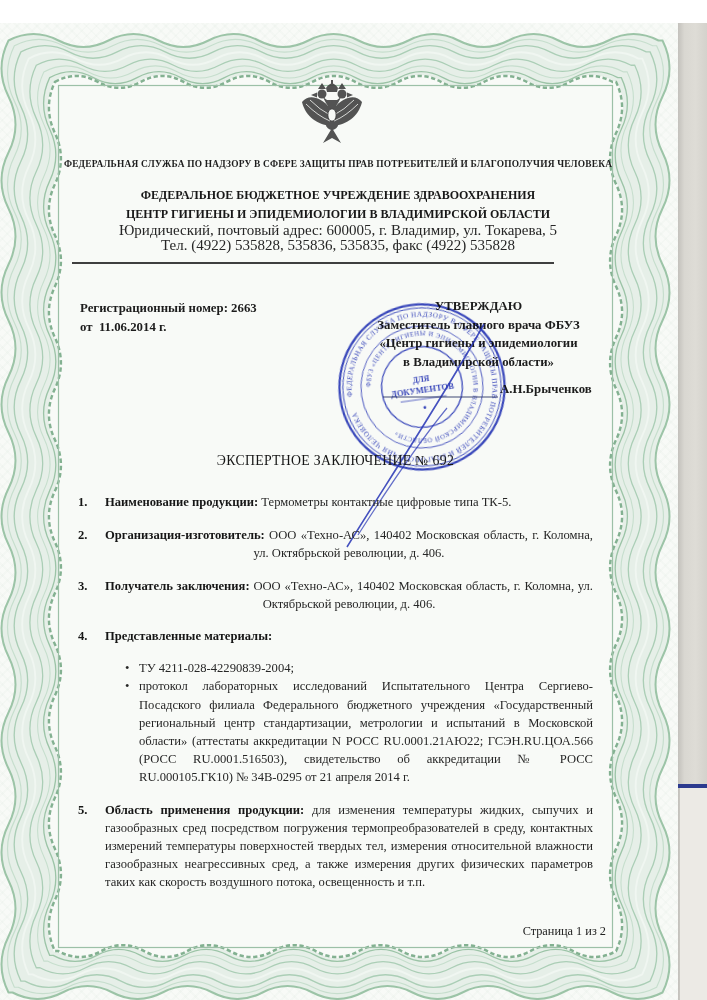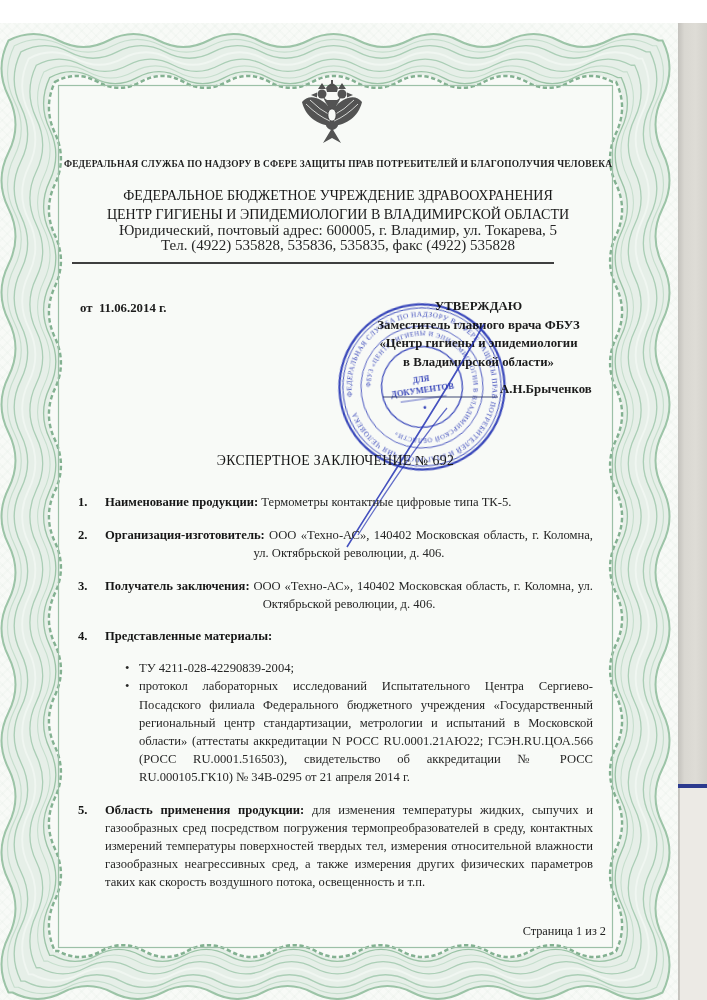--- a/index.html
+++ b/index.html
@@ -30,21 +30,21 @@
     position:absolute;left:0;top:0;width:678px;height:987px;
     background:
       repeating-linear-gradient(45deg, rgba(150,185,160,0.045) 0 2px, rgba(0,0,0,0) 2px 7px),
       repeating-linear-gradient(-45deg, rgba(150,185,160,0.045) 0 2px, rgba(0,0,0,0) 2px 7px),
       #f8faf7;
   }
   .border-svg{position:absolute;left:0;top:0;}
   .abs{position:absolute;}
   .center{text-align:center;}
   .agency{left:40px;top:136px;width:596px;font-size:9.4px;font-weight:bold;letter-spacing:.2px;color:#1d1d1d;}
-  .orgname{left:50px;top:163px;width:576px;font-size:14px;font-weight:normal;line-height:19px;color:#181818;}
+  .orgname{left:50px;top:163px;width:576px;font-size:12px;font-weight:bold;line-height:19px;color:#181818;}
   .addr{left:50px;top:200px;width:576px;font-size:15px;line-height:14.5px;}
   .rule{left:72px;top:239px;width:482px;height:2px;background:#3f3f3f;}
   .regblock{left:80px;top:276px;font-size:12.8px;font-weight:bold;line-height:19px;color:#1c1c1c;}
   .pre{white-space:pre;}
   .approval{left:330px;top:274px;width:297px;font-size:12.8px;font-weight:bold;line-height:18.6px;color:#1c1c1c;text-align:center;}
   .signer{left:500px;top:359px;width:120px;font-size:12.8px;font-weight:bold;color:#1c1c1c;}
   .stamp{
     left:336px;top:278px;width:172px;height:172px;
     mix-blend-mode:multiply;opacity:.95;filter:blur(.3px);
     transform:rotate(-8deg);
@@ -130,20 +130,21 @@
       <div>ФЕДЕРАЛЬНОЕ БЮДЖЕТНОЕ УЧРЕЖДЕНИЕ ЗДРАВООХРАНЕНИЯ</div>
       <div>ЦЕНТР ГИГИЕНЫ И ЭПИДЕМИОЛОГИИ В ВЛАДИМИРСКОЙ ОБЛАСТИ</div>
     </div>
     <div class="abs addr center">
       <div>Юридический, почтовый адрес: 600005, г. Владимир, ул. Токарева, 5</div>
       <div>Тел. (4922) 535828, 535836, 535835, факс (4922) 535828</div>
     </div>
     <div class="abs rule"></div>
 
     <div class="abs regblock">
+      <div>Регистрационный номер: 2663</div>
       <div class="pre">от  11.06.2014 г.</div>
     </div>
 
     <div class="abs approval">
       <div>УТВЕРЖДАЮ</div>
       <div>Заместитель главного врача ФБУЗ</div>
       <div>«Центр гигиены и эпидемиологии</div>
       <div>в Владимирской области»</div>
     </div>
     <div class="abs signer">А.Н.Брыченков</div>

